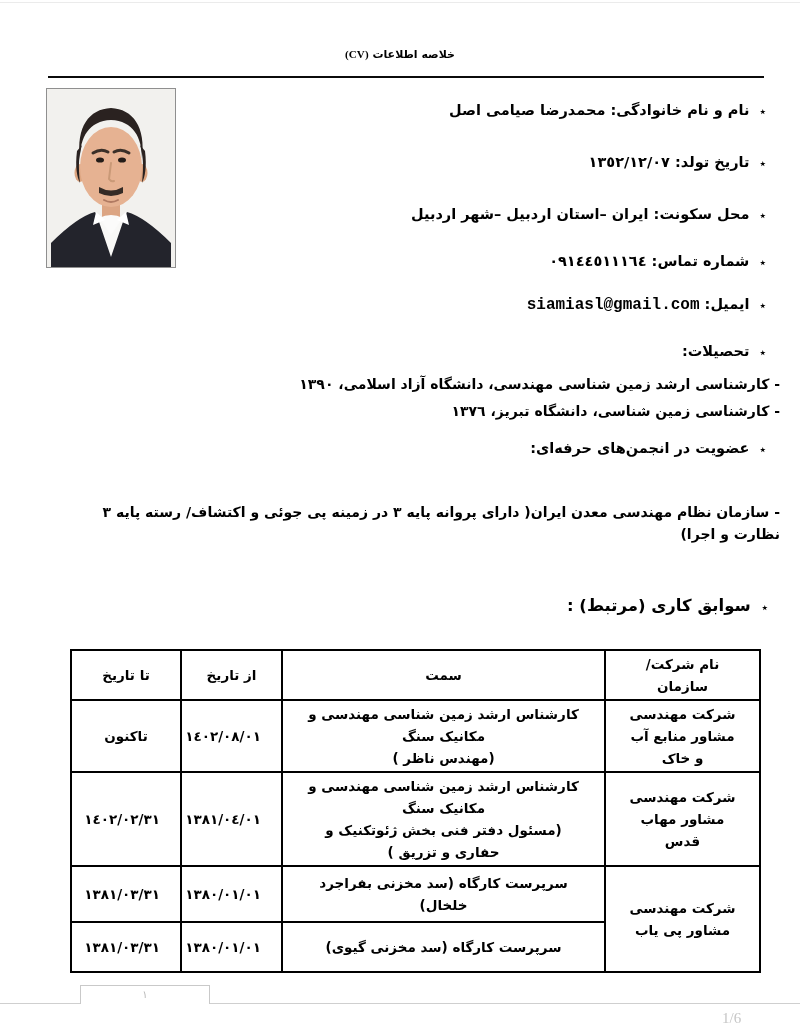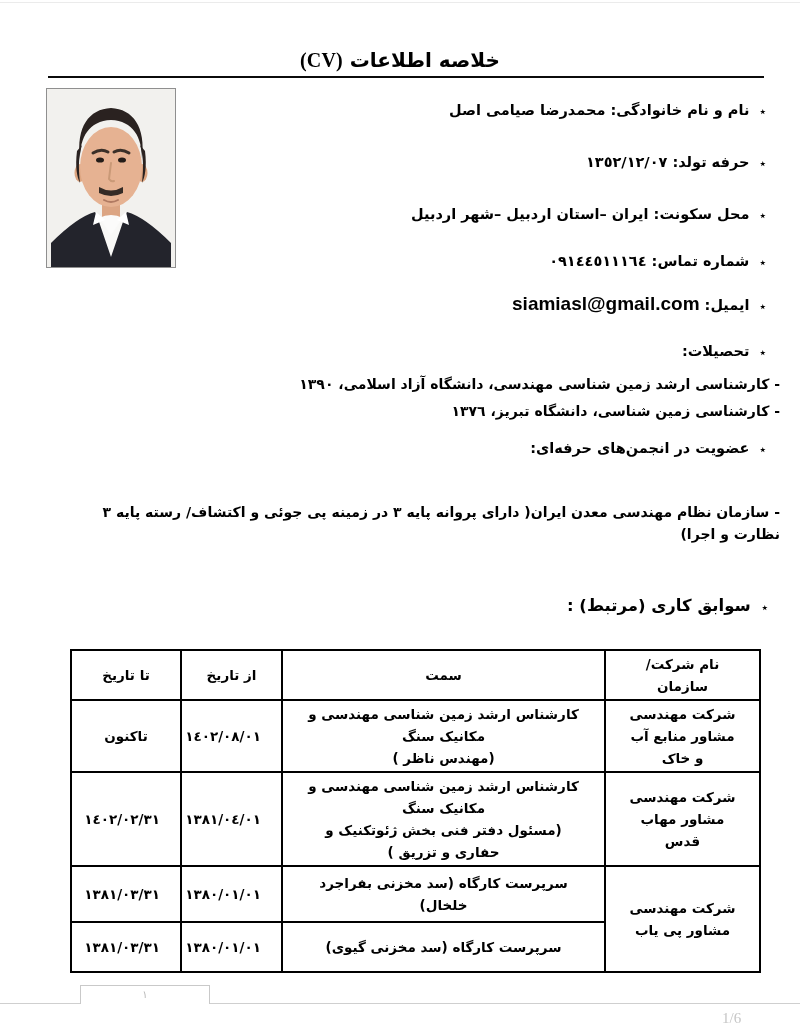--- a/index.html
+++ b/index.html
@@ -5,34 +5,34 @@
   * { margin:0; padding:0; box-sizing:border-box; }
   html,body { background:#ffffff; }
   .page {
     position:relative; width:800px; height:1024px; background:#ffffff;
     overflow:hidden; direction:rtl; color:#000;
     font-family:"DejaVu Sans", sans-serif;
   }
   .hairline-top { position:absolute; top:2px; left:0; width:800px; height:1px; background:#ebebeb; }
   .doc-title {
     position:absolute; top:48px; left:0; width:800px; text-align:center;
-    font-size:20px; font-weight:bold; letter-spacing:0.2px;
+    font-size:11px; font-weight:bold; letter-spacing:0.2px;
   }
   .doc-title .latin { font-family:"Liberation Serif", serif; }
   .title-rule { position:absolute; top:76px; left:48px; width:716px; height:2.4px; background:#0b0b0b; }
 
   .photo-frame {
     position:absolute; left:46px; top:88px; width:130px; height:180px;
     border:1px solid #8f8f8f; background:#f2f1ee; overflow:hidden;
   }
   .photo-frame svg { display:block; width:100%; height:100%; }
 
   .field { position:absolute; right:34px; font-size:14.5px; font-weight:bold; line-height:22px; white-space:nowrap; }
   .bullet { font-size:12px; margin-left:5px; }
-  .latin-serif { font-family:Liberation Sans, sans-serif; font-size:19px; direction:ltr; unicode-bidi:embed; }
+  .latin-serif { font-family:Liberation Mono, monospace; font-size:16px; direction:ltr; unicode-bidi:embed; }
 
   .sec-heading { position:absolute; right:34px; font-size:14.5px; font-weight:bold; line-height:20px; white-space:nowrap; }
   .centered-list { position:absolute; text-align:right; font-size:14px; font-weight:bold; line-height:22px; }
   .centered-list .item + .item { margin-top:5px; }
 
   .work-heading { position:absolute; right:32px; top:596px; font-size:16.5px; font-weight:bold; }
 
   table.work {
     position:absolute; top:649px; left:70px; width:689px;
     border-collapse:collapse; table-layout:fixed;
@@ -97,21 +97,21 @@
     </svg>
   </div>
 
   <div class="field" style="top:99px">
     <span class="bullet">٭</span>
     <span>نام و نام خانوادگی:</span>
     <span>محمدرضا صیامی اصل</span>
   </div>
   <div class="field" style="top:151px">
     <span class="bullet">٭</span>
-    <span>حرفه تولد:</span>
+    <span>تاریخ تولد:</span>
     <span>١٣٥٢/١٢/٠٧</span>
   </div>
   <div class="field" style="top:203px">
     <span class="bullet">٭</span>
     <span>محل سکونت:</span>
     <span>ایران –استان اردبیل –شهر اردبیل</span>
   </div>
   <div class="field" style="top:250px">
     <span class="bullet">٭</span>
     <span>شماره تماس:</span>

